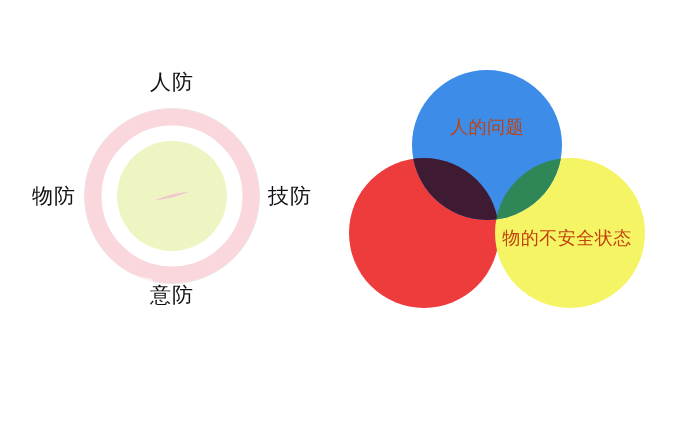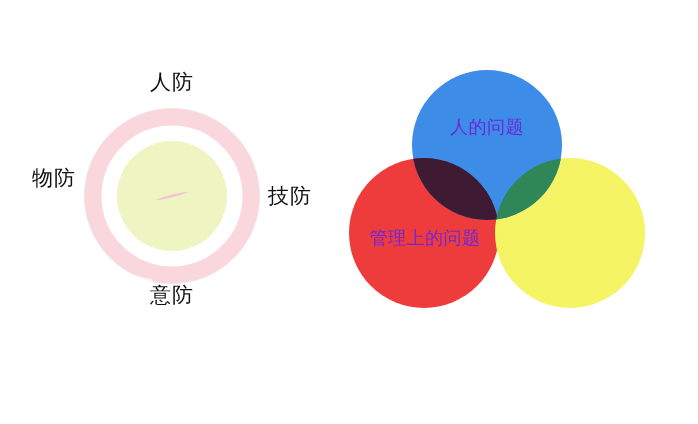--- a/index.html
+++ b/index.html
@@ -43,21 +43,21 @@
   .ring-label {
     position: absolute;
     font-size: 21px;
     color: #111111;
     white-space: nowrap;
     letter-spacing: 1px;
     line-height: 1;
     font-family: "DejaVu Sans", "Liberation Sans", sans-serif;
   }
   .ring-label-top    { left: 172px; top: 72px;  transform: translate(-50%, 0); }
-  .ring-label-left   { left: 54px;  top: 168px; transform: translate(-50%, 0); }
+  .ring-label-left   { left: 54px;  top: 186px; transform: translate(-50%, 0); }
   .ring-label-right  { left: 290px; top: 186px; transform: translate(-50%, 0); text-align: right; }
   .ring-label-bottom { left: 172px; top: 285px; transform: translate(-50%, 0); }
 
   
   .venn-figure {
     position: absolute;
     left: 340px;
     top: 0px;
     width: 358px;
     height: 424px;
@@ -65,21 +65,21 @@
 
   .venn-svg {
     position: absolute;
     left: 0;
     top: 0;
   }
 
   .venn-label {
     position: absolute;
     font-size: 18px;
-    color: #6d28d9;
+    color: #c2410c;
     white-space: nowrap;
     line-height: 1;
     font-weight: 500;
     letter-spacing: 0.5px;
     font-family: "DejaVu Sans", "Liberation Sans", sans-serif;
   }
   .venn-label-blue   { left: 147px; top: 118px; transform: translate(-50%, 0); }
   .venn-label-red    { left: 85px;  top: 229px; transform: translate(-50%, 0); }
   .venn-label-yellow { left: 227px; top: 229px; transform: translate(-50%, 0); }
 </style>
@@ -139,17 +139,17 @@
         <circle cx="147" cy="145" r="75" fill="#3e1a33"></circle>
       </g>
 
       <g clip-path="url(#clip-yellow)">
         <circle cx="147" cy="145" r="75" fill="#2f8757"></circle>
       </g>
     </svg>
 
     <div class="venn-label venn-label-blue">人的问题</div>
 
-    <div class="venn-label venn-label-red">管理上的问题</div>
 
+    <div class="venn-label venn-label-yellow">物的不安全状态</div>
   </div>
 
 </div>
 
 </body></html>

